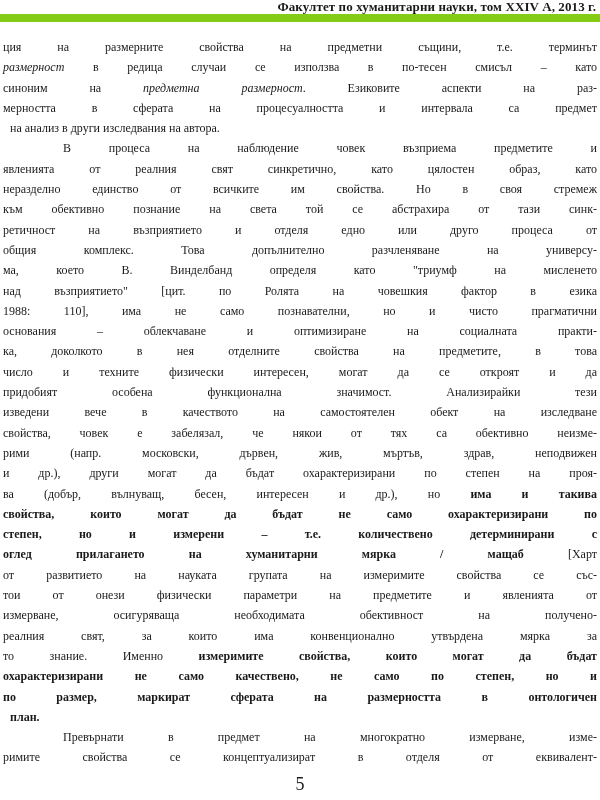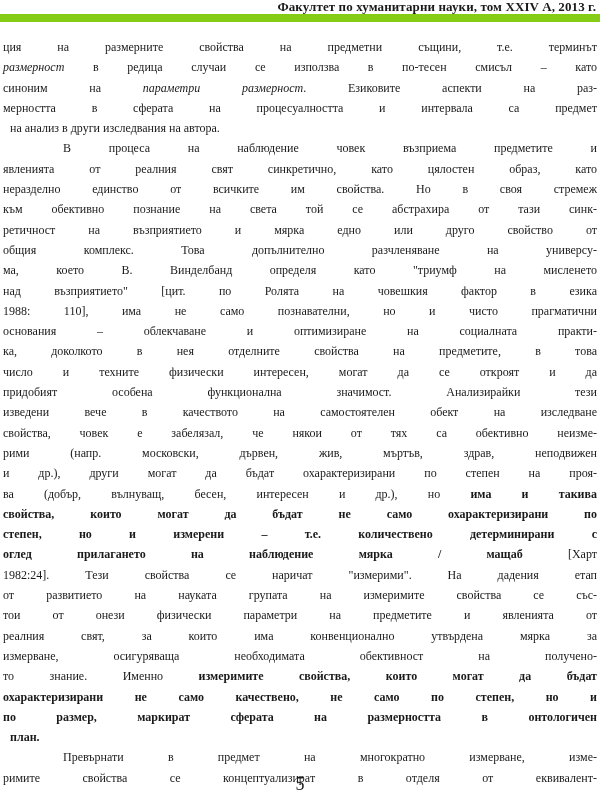--- a/index.html
+++ b/index.html
@@ -21,51 +21,50 @@
 <body>
 
 <div class="header">
   <span class="header-text">Факултет по хуманитарни науки, том XXIV А, 2013 г.</span>
 </div>
 
 <div class="body" id="body">
     <div>
       <span class="line"><span>ция на размерните свойства на предметни същини, т.е. терминът</span></span>
       <span class="line"><span class="it">размерност</span><span> в редица случаи се използва в по-тесен смисъл – като</span></span>
-      <span class="line"><span>синоним на </span><span class="it">параметри размерност</span><span>. Езиковите аспекти на раз-</span></span>
+      <span class="line"><span>синоним на </span><span class="it">предметна размерност</span><span>. Езиковите аспекти на раз-</span></span>
       <span class="line"><span>мерността в сферата на процесуалността и интервала са предмет</span></span>
       <span class="line last"><span>на анализ в други изследвания на автора.</span></span>
     </div>
     <div>
       <span class="line indent"><span>В процеса на наблюдение човек възприема предметите и</span></span>
       <span class="line"><span>явленията от реалния свят синкретично, като цялостен образ, като</span></span>
       <span class="line"><span>неразделно единство от всичките им свойства. Но в своя стремеж</span></span>
       <span class="line"><span>към обективно познание на света той се абстрахира от тази синк-</span></span>
-      <span class="line"><span>ретичност на възприятието и мярка едно или друго свойство от</span></span>
+      <span class="line"><span>ретичност на възприятието и отделя едно или друго процеса от</span></span>
       <span class="line"><span>общия комплекс. Това допълнително разчленяване на универсу-</span></span>
       <span class="line"><span>ма, което В. Винделбанд определя като "триумф на мисленето</span></span>
       <span class="line"><span>над възприятието" [цит. по Ролята на човешкия фактор в езика</span></span>
       <span class="line"><span>1988: 110], има не само познавателни, но и чисто прагматични</span></span>
       <span class="line"><span>основания – облекчаване и оптимизиране на социалната практи-</span></span>
       <span class="line"><span>ка, доколкото в нея отделните свойства на предметите, в това</span></span>
       <span class="line"><span>число и техните физически интересен, могат да се откроят и да</span></span>
       <span class="line"><span>придобият особена функционална значимост. Анализирайки тези</span></span>
       <span class="line"><span>изведени вече в качеството на самостоятелен обект на изследване</span></span>
       <span class="line"><span>свойства, човек е забелязал, че някои от тях са обективно неизме-</span></span>
       <span class="line"><span>рими (напр. московски, дървен, жив, мъртъв, здрав, неподвижен</span></span>
       <span class="line"><span>и др.), други могат да бъдат охарактеризирани по степен на проя-</span></span>
       <span class="line"><span>ва (добър, вълнуващ, бесен, интересен и др.), но </span><span class="b">има и такива</span></span>
       <span class="line"><span class="b">свойства, които могат да бъдат не само охарактеризирани по</span></span>
       <span class="line"><span class="b">степен, но и измерени – т.е. количествено детерминирани с</span></span>
-      <span class="line"><span class="b">оглед прилагането на наблюдение мярка / мащаб</span><span> [Харт</span></span>
-      <span class="line"><span>1982:24]. Тези свойства се наричат "измерими". На дадения етап</span></span>
+      <span class="line"><span class="b">оглед прилагането на хуманитарни мярка / мащаб</span><span> [Харт</span></span>
       <span class="line"><span>от развитието на науката групата на измеримите свойства се със-</span></span>
       <span class="line"><span>тои от онези физически параметри на предметите и явленията от</span></span>
+      <span class="line"><span>измерване, осигуряваща необходимата обективност на получено-</span></span>
       <span class="line"><span>реалния свят, за които има конвенционално утвърдена мярка за</span></span>
-      <span class="line"><span>измерване, осигуряваща необходимата обективност на получено-</span></span>
       <span class="line"><span>то знание. Именно </span><span class="b">измеримите свойства, които могат да бъдат</span></span>
       <span class="line"><span class="b">охарактеризирани не само качествено, не само по степен, но и</span></span>
       <span class="line"><span class="b">по размер, маркират сферата на размерността в онтологичен</span></span>
       <span class="line last"><span class="b">план.</span></span>
     </div>
     <div>
       <span class="line indent"><span>Превърнати в предмет на многократно измерване, изме-</span></span>
       <span class="line"><span>римите свойства се концептуализират в отделя от еквивалент-</span></span>
     </div>
   </div>

